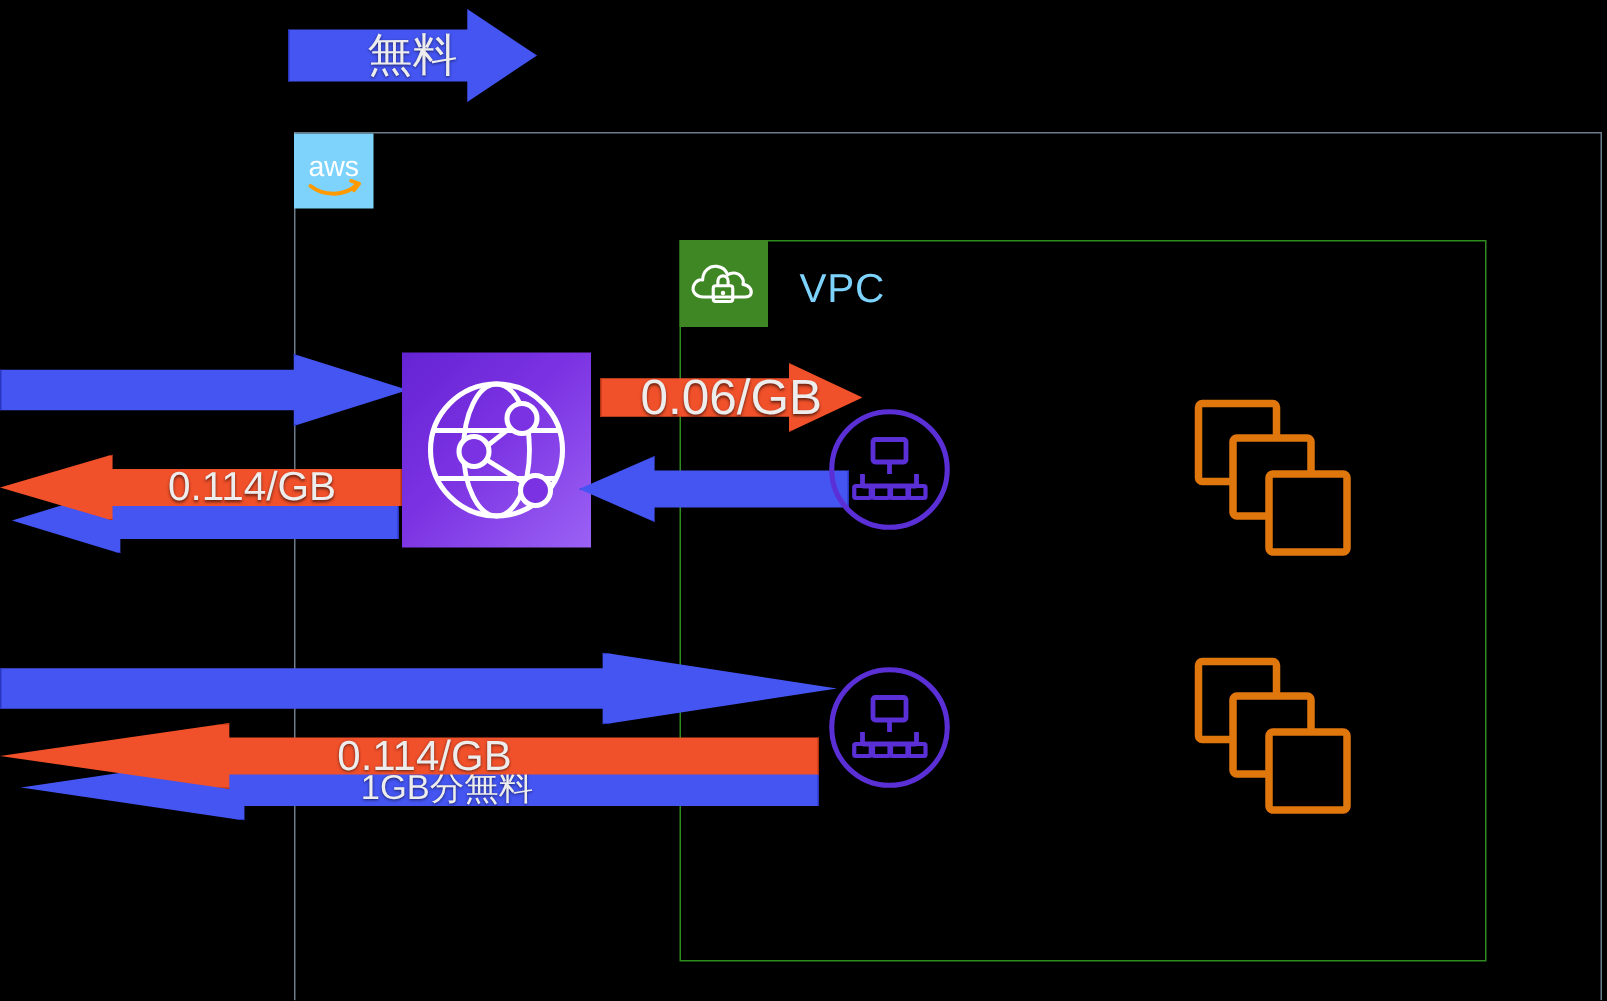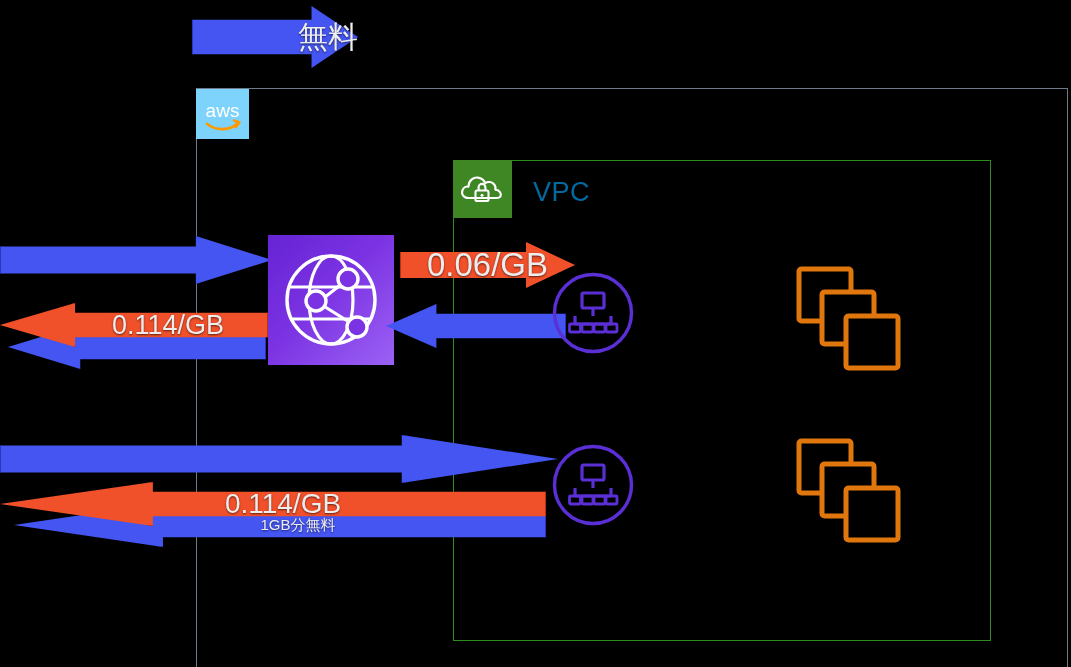--- a/index.html
+++ b/index.html
@@ -54,21 +54,21 @@
     top: 160px;
     width: 59px;
     height: 58px;
     background: #3F8624;
   }
   .vpc-label {
     position: absolute;
     left: 533px;
     top: 177px;
     font-size: 27px;
-    color: #0369a1;
+    color: #7dd3fc;
     letter-spacing: 0.5px;
   }
 
   
   .arrow {
     position: absolute;
     box-sizing: border-box;
   }
   .arrow .body { position: absolute; inset: 0; }
   .arrow-right .body {
@@ -92,21 +92,21 @@
     transform: translateY(-50%);
     text-align: center;
     color: #EDEDED;
     text-shadow: 0 1px 2px rgba(0,0,0,0.6);
     white-space: nowrap;
     pointer-events: none;
   }
 
   
   .legend-arrow { height: 62px; }
-  .legend-arrow .atext { font-size: 30px; text-align: right; }
+  .legend-arrow .atext { font-size: 30px; }
 
   
   .cf-box {
     position: absolute;
     left: 268px;
     top: 235px;
     width: 126px;
     height: 130px;
     background: linear-gradient(135deg, #6524D4 0%, #7B32E2 45%, #9B62F5 100%);
   }
@@ -216,21 +216,21 @@
     </svg>
   </div>
 
   <div class="arrow arrow-right blue" style="left:0px; top:435px; width:558px; height:48px;">
     <div class="body"></div>
     <div class="atext" style="font-size:24px;"></div>
   </div>
 
   <div class="arrow arrow-left blue" style="left:14px; top:503px; width:532px; height:44px;">
     <div class="body"></div>
-    <div class="atext" style="font-size:15px; padding-left:18px;">1GB分無料</div>
+    <div class="atext" style="font-size:23px; padding-left:18px;">1GB分無料</div>
   </div>
 
   <div class="arrow arrow-left red" style="left:0px; top:482px; width:546px; height:44px;">
     <div class="body"></div>
     <div class="atext" style="font-size:28px; padding-left:10px;">0.114/GB</div>
   </div>
 
   <div class="elb-icon" style="left:552px; top:444px;">
     <svg width="82" height="82" viewBox="0 0 82 82" aria-hidden="true">
       <circle cx="41" cy="41" r="38.5" fill="none" stroke="#5A2FD6" stroke-width="3.4"></circle>

